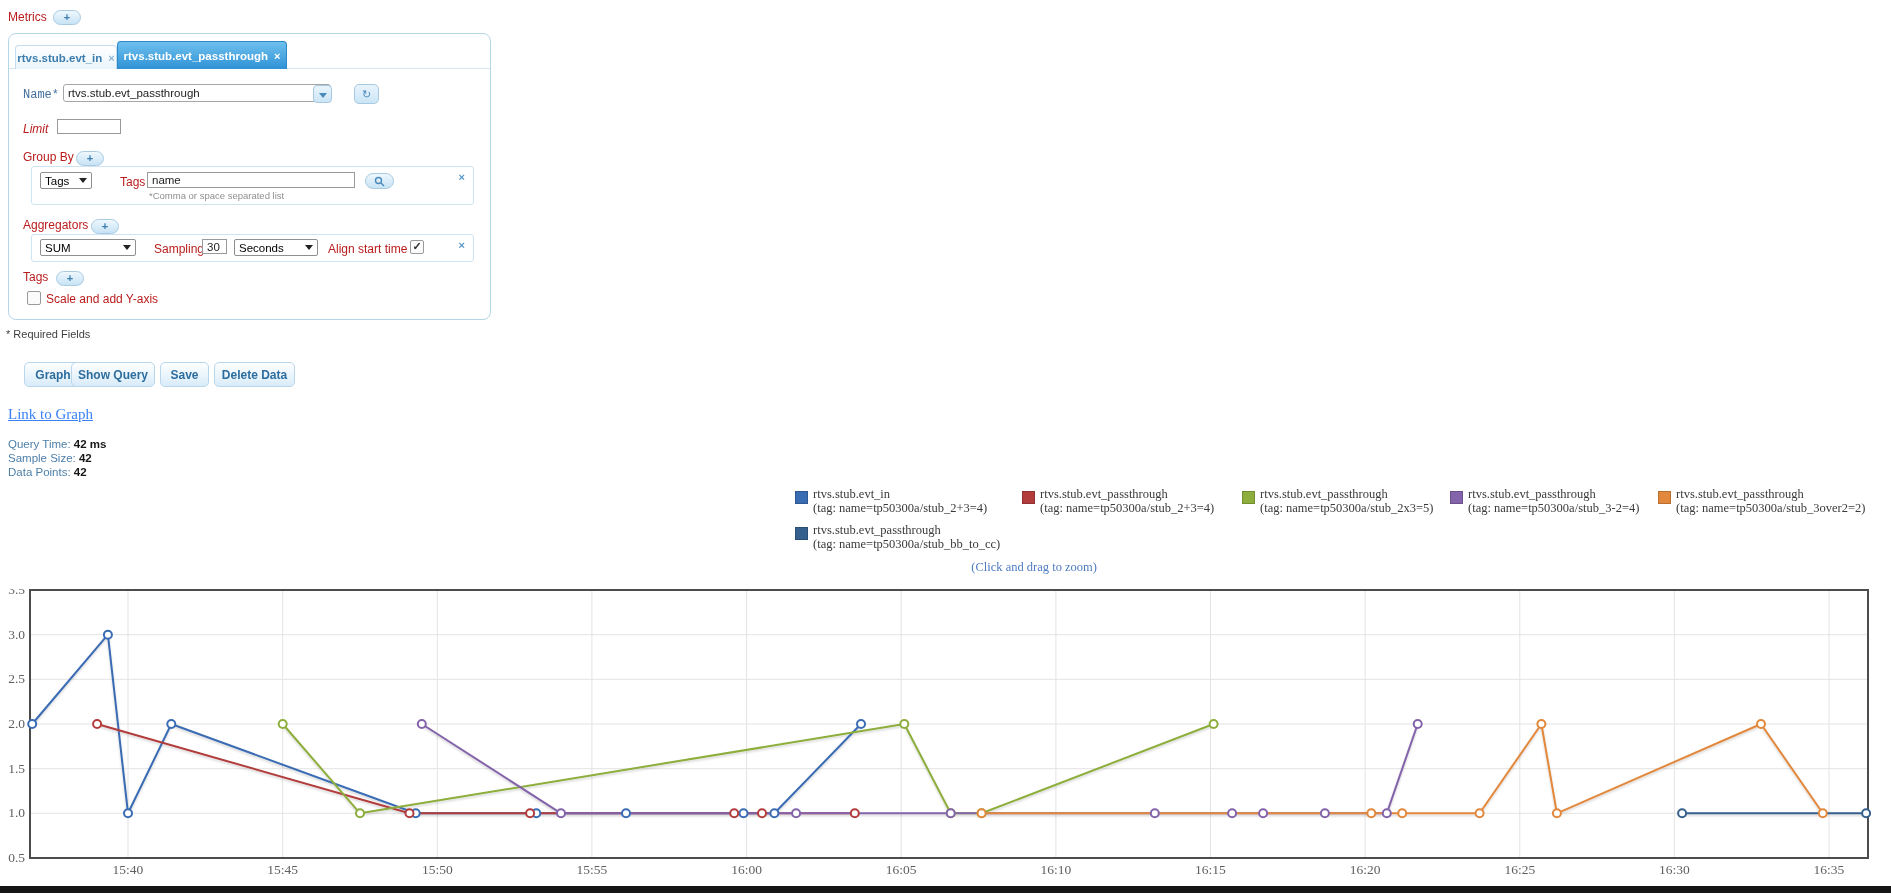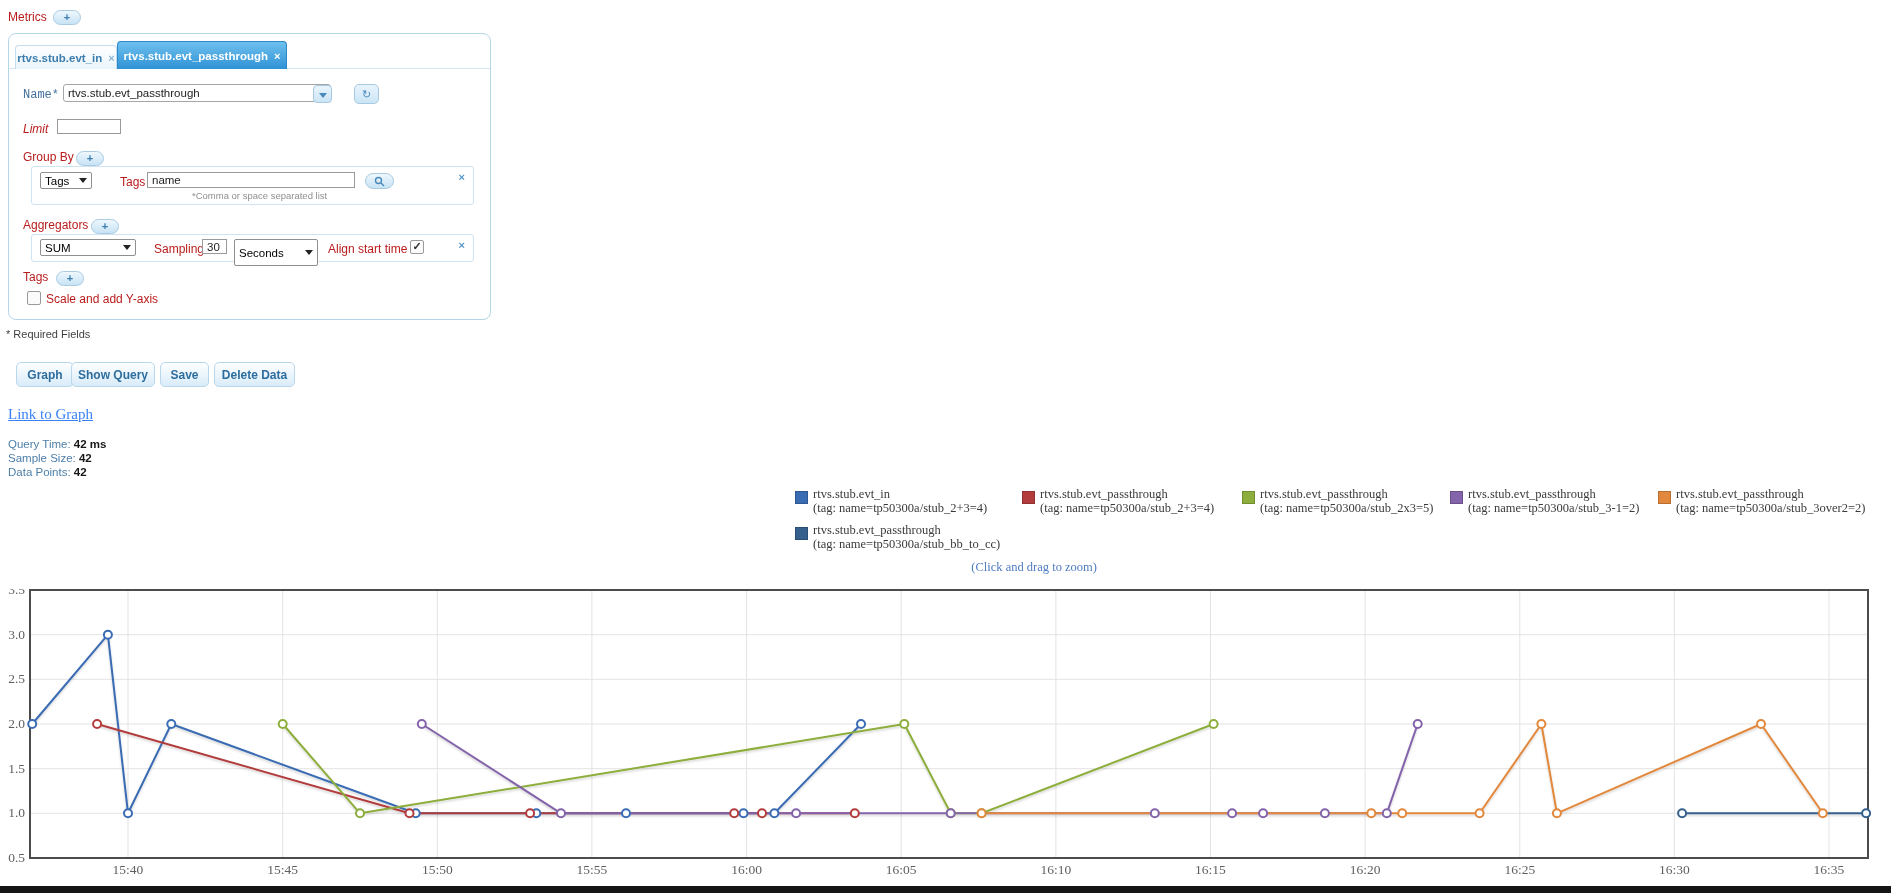--- a/index.html
+++ b/index.html
@@ -104,53 +104,53 @@
         <span class="fsel-arrow"></span>
       </div>
       <span class="abs blab" style="left:88px;top:8px;">Tags</span>
       <input class="tinput" style="left: 115px; top: 5px; width: 208px; height: 16px; border-radius: 0px; border-color: rgb(153, 153, 153);" value="name">
       <div class="abs" style="left:333px;top:6px;width:27px;height:14px;border:1px solid #aacbe1;border-radius:8px;background:linear-gradient(#eef7fd,#c8e3f5);display:flex;align-items:center;justify-content:center;cursor:pointer;">
         <svg width="11" height="11" viewBox="0 0 11 11">
             <circle cx="4.5" cy="4.5" r="3" fill="none" stroke="#4a89ba" stroke-width="1.4"></circle>
             <line x1="7" y1="7" x2="10" y2="10" stroke="#4a89ba" stroke-width="1.4"></line>
           </svg>
       </div>
-      <span class="hint" style="left:117px;top:23px;margin-left:43px;">*Comma or space separated list</span>
+      <span class="hint" style="left:117px;top:23px;">*Comma or space separated list</span>
       <span class="xclose" style="right:8px;top:5px;">×</span>
     </div>
 
     <span class="abs blab" style="left:14px;top:184px;">Aggregators</span>
     <span class="abs pill" style="left:82px;top:185px;"><span>+</span></span>
 
     <div class="rowbox" style="left:22px;top:200px;width:441px;height:26px;">
       <div class="fselect" style="left:8px;top:4px;width:96px;height:17px;">
         <span>SUM</span>
         <span class="fsel-arrow"></span>
       </div>
       <span class="abs blab" style="left:122px;top:7px;">Sampling</span>
       <input class="tinput" style="left: 170px; top: 4px; width: 25px; height: 15px; border-radius: 0px; border-color: rgb(153, 153, 153);" value="30">
-      <div class="fselect" style="left:202px;top:4px;width:84px;height:27px;">
+      <div class="fselect" style="left:202px;top:4px;width:84px;height:17px;">
         <span>Seconds</span>
         <span class="fsel-arrow"></span>
       </div>
       <span class="abs blab" style="left:296px;top:7px;">Align start time</span>
       <span class="cb" style="left:378px;top:5px;" data-checked="true"></span>
       <span class="xclose" style="right:8px;top:5px;">×</span>
     </div>
 
     <span class="abs blab" style="left:14px;top:236px;">Tags</span>
     <span class="abs pill" style="left:47px;top:237px;"><span>+</span></span>
 
     <span class="cb" style="left:18px;top:257px;" data-checked="false"></span>
     <span class="abs blab" style="left:37px;top:258px;">Scale and add Y-axis</span>
   </div>
 
   <span class="abs" style="left:6px;top:328px;font-size:11px;color:#3f3f3f;">* Required Fields</span>
 
-  <div class="btn" style="left:16px;top:362px;width:56px;">
+  <div class="btn" style="left:24px;top:362px;width:56px;">
       <span>Graph</span>
     </div>
   <div class="btn" style="left:71px;top:362px;width:82px;">
       <span>Show Query</span>
     </div>
   <div class="btn" style="left:160px;top:362px;width:47px;">
       <span>Save</span>
     </div>
   <div class="btn" style="left:214px;top:362px;width:79px;">
       <span>Delete Data</span>
@@ -190,21 +190,21 @@
         <span class="leg-swatch" style="background: rgb(141, 174, 60);"></span>
         <span>
           <div>rtvs.stub.evt_passthrough</div>
           <div>(tag: name=tp50300a/stub_2x3=5)</div>
         </span>
       </div>
       <div class="leg-item" style="left: 1450px; top: 488px;">
         <span class="leg-swatch" style="background: rgb(131, 99, 169);"></span>
         <span>
           <div>rtvs.stub.evt_passthrough</div>
-          <div>(tag: name=tp50300a/stub_3-1=2)</div>
+          <div>(tag: name=tp50300a/stub_3-2=4)</div>
         </span>
       </div>
       <div class="leg-item" style="left: 1658px; top: 488px;">
         <span class="leg-swatch" style="background: rgb(226, 136, 60);"></span>
         <span>
           <div>rtvs.stub.evt_passthrough</div>
           <div>(tag: name=tp50300a/stub_3over2=2)</div>
         </span>
       </div>
       <div class="leg-item" style="left: 795px; top: 524px;">

